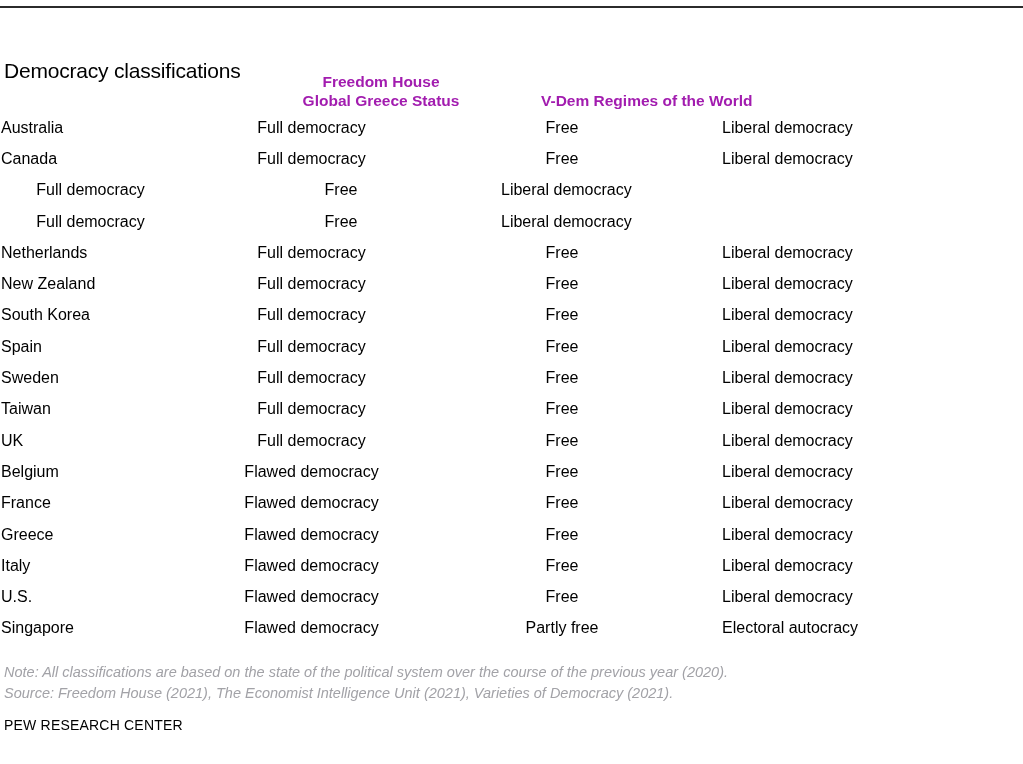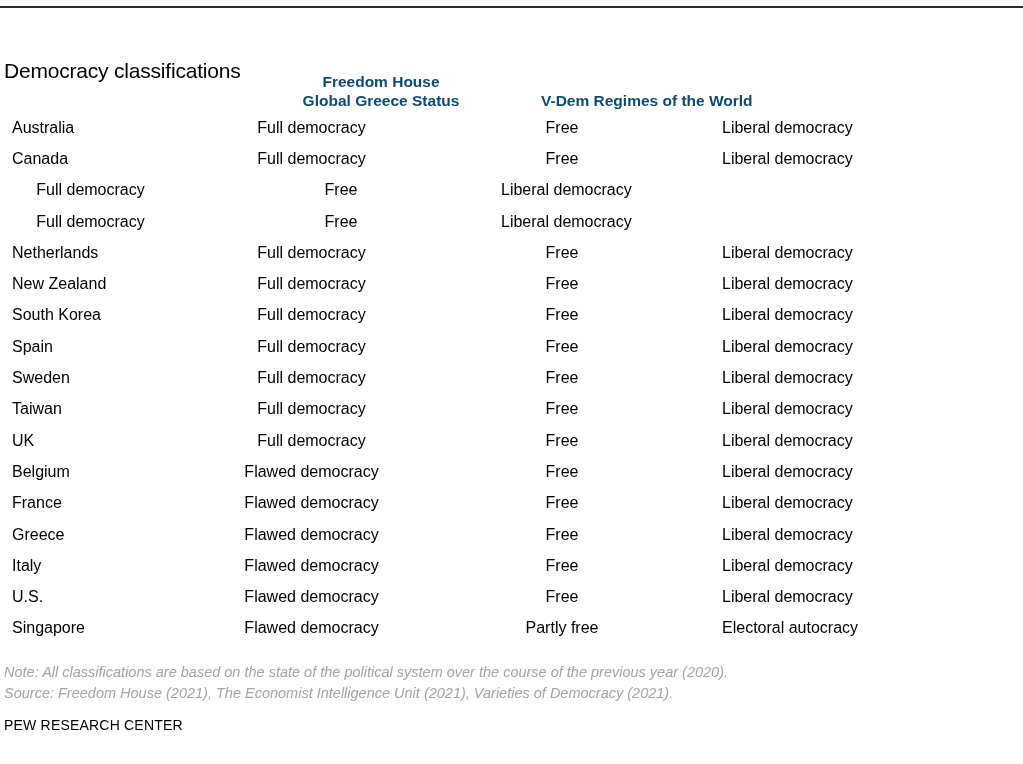--- a/index.html
+++ b/index.html
@@ -69,21 +69,21 @@
   .row {
     display: flex;
     width: 1023px;
     height: 31.3px;
     align-items: center;
   }
 
   .col-country {
     width: 221px;
     box-sizing: border-box;
-    padding-left: 12px;
+    padding-left: 1px;
     text-align: left;
     flex: 0 0 221px;
   }
   .col-eiu {
     width: 181px;
     flex: 0 0 181px;
     text-align: center;
   }
   .col-fh {
     width: 320px;
@@ -93,21 +93,21 @@
   .col-vdem {
     width: 301px;
     flex: 0 0 301px;
     text-align: left;
   }
 
   .th {
     font-size: 15.5px;
     font-weight: bold;
     line-height: 19px;
-    color: #0c4a6e;
+    color: #a21caf;
     padding-bottom: 2px;
   }
 
   .td {
     font-size: 16px;
     line-height: 20px;
     color: #000000;
     white-space: nowrap;
   }
 

